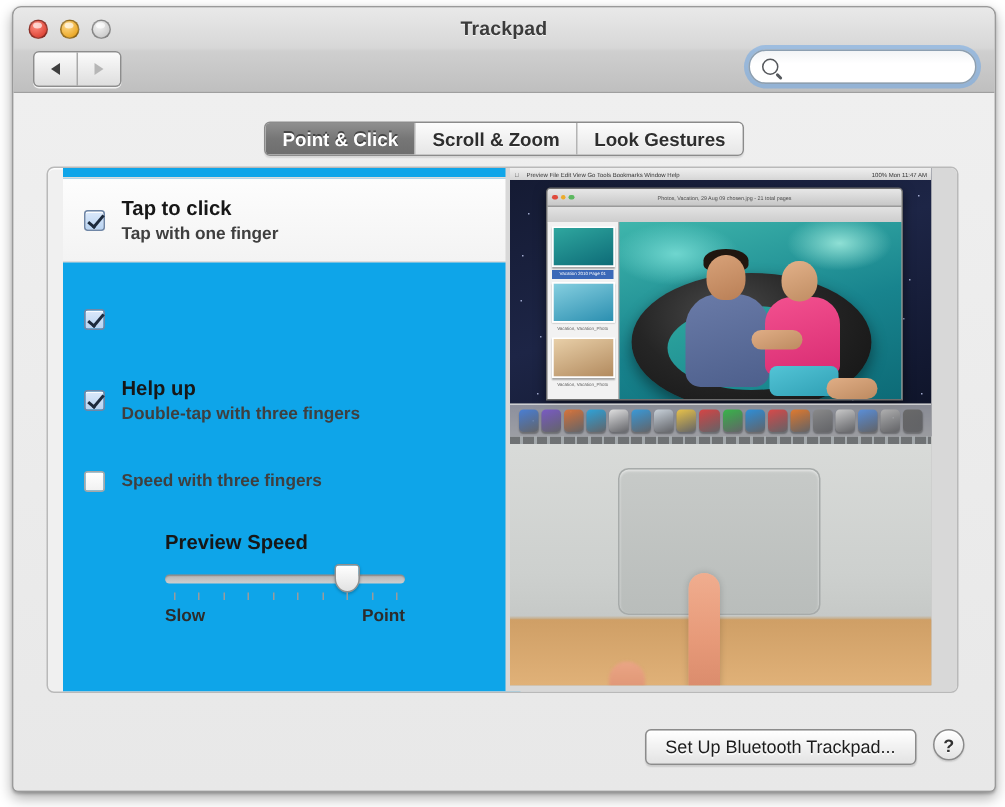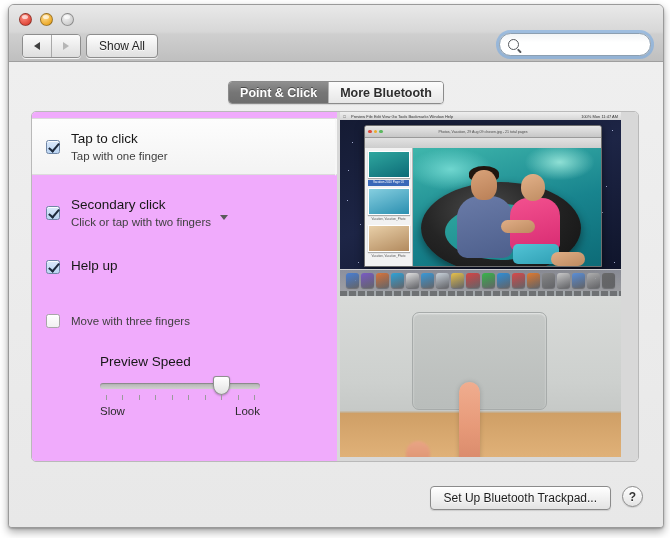--- a/index.html
+++ b/index.html
@@ -210,23 +210,24 @@
     border: 1px solid #b9b9b9;
     border-radius: 5px;
     background: #f0f0f0;
     box-shadow: inset 0 1px 0 rgba(255,255,255,0.9);
     overflow: hidden;
   }
 
   
   #gesture-list {
     position: absolute;
-    left: 0; top: 0;
+    left: 10px; top: 0;
     width: 305px; height: 100%;
-    background: #f0abfc;
+    background: #0ea5e9;
+    font-weight: bold;
   }
 
   .gesture-row {
     position: relative;
     height: 57px;
     padding-left: 14px;
     box-sizing: border-box;
     display: flex;
     align-items: center;
   }
@@ -637,90 +638,87 @@
   <div id="window">
 
     <div id="titlebar">
 
       <div id="traffic">
         <div class="light close"></div>
         <div class="light min"></div>
         <div class="light zoom"></div>
       </div>
 
+      <div id="title-text">Trackpad</div>
 
       <div id="toolbar-row">
 
         <div class="tb-seg">
           <div class="seg-btn">
             <span class="arrow-l"></span>
           </div>
           <div class="seg-btn">
             <span class="arrow-r dim"></span>
           </div>
         </div>
 
-        <div id="show-all">Show All</div>
 
         <div id="search-wrap">
           <div id="search-field">
             <span class="mag"></span>
             <input id="search-input" type="text" placeholder="" style="">
           </div>
         </div>
 
       </div>
     </div>
 
     <div id="body">
 
       <div id="tabbar">
         <div id="tabs">
           <div class="tab active">Point &amp; Click</div>
-          <div class="tab">More Bluetooth</div>
+          <div class="tab">Scroll &amp; Zoom</div>
+          <div class="tab">Look Gestures</div>
         </div>
       </div>
 
       <div id="panel">
 
         <div id="gesture-list">
 
           <div class="gesture-row selected" style="margin-top:6px;">
             <span class="cbox on"></span>
             <span class="gtexts">
               <span class="gtitle">Tap to click</span>
               <span class="gsub">
                 <span>Tap with one finger</span>
               </span>
             </span>
           </div>
 
           <div class="gesture-row" style="margin-top:9px;">
             <span class="cbox on"></span>
-            <span class="gtexts">
-              <span class="gtitle">Secondary click</span>
-              <span class="gsub">
-                <span>Click or tap with two fingers</span>
-                <span class="popup-caret"></span>
-              </span>
-            </span>
           </div>
 
           <div class="gesture-row" style="margin-top:-3px;">
             <span class="cbox on"></span>
             <span class="gtexts">
               <span class="gtitle">Help up</span>
+              <span class="gsub">
+                <span>Double-tap with three fingers</span>
+              </span>
             </span>
           </div>
 
           <div class="gesture-row" style="margin-top:-3px;">
             <span class="cbox off"></span>
             <span class="gtexts">
               <span class="gsub">
-                <span>Move with three fingers</span>
+                <span>Speed with three fingers</span>
               </span>
             </span>
           </div>
 
           <div id="tracking">
             <div id="tracking-label">Preview Speed</div>
             <div id="slider">
               <div id="slider-track"></div>
               <div id="slider-thumb" style="left: 121px;"></div>
               <div id="ticks">
@@ -730,21 +728,21 @@
                   <div class="tick" style="left: 55px;"></div>
                   <div class="tick" style="left: 72px;"></div>
                   <div class="tick" style="left: 88px;"></div>
                   <div class="tick" style="left: 105px;"></div>
                   <div class="tick" style="left: 121px;"></div>
                   <div class="tick" style="left: 138px;"></div>
                   <div class="tick" style="left: 154px;"></div>
                 </div>
               <div id="slider-ends">
                 <span>Slow</span>
-                <span>Look</span>
+                <span>Point</span>
               </div>
             </div>
           </div>
 
         </div>
 
         <div id="preview">
           <div id="preview-inner">
 
             <div id="screen">

